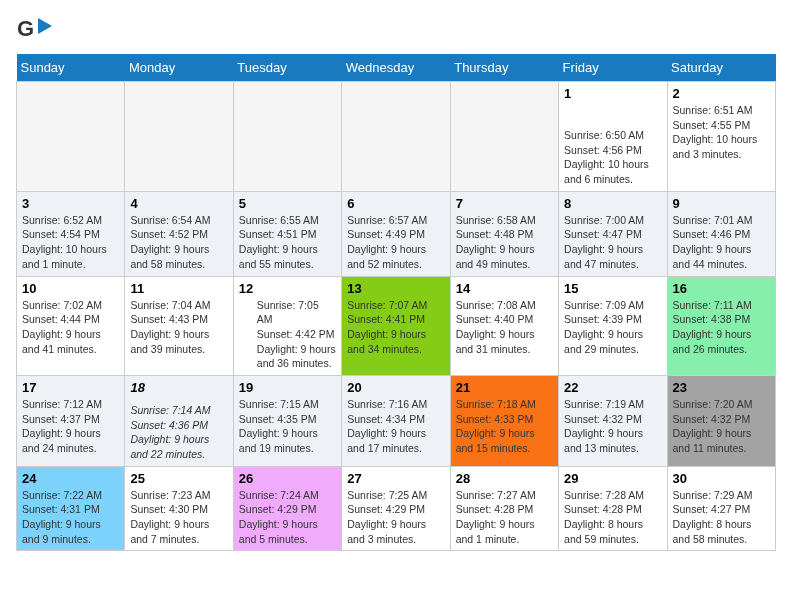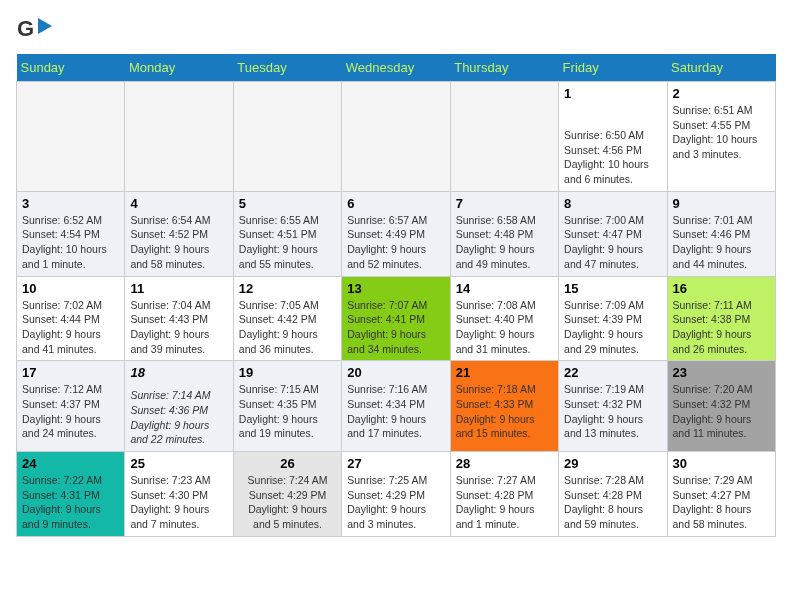--- a/index.html
+++ b/index.html
@@ -46,21 +46,21 @@
       font-size: 15px;
       color: #555;
     }
     table {
       width: 100%;
       border-collapse: collapse;
       font-size: 11px;
     }
     th {
       background: #1a7abf;
-      color: #bef264;
+      color: #ffffff;
       padding: 6px 4px;
       text-align: left;
       font-size: 13px;
       font-weight: normal;
     }
     td {
       border: 1px solid #ccc;
       vertical-align: top;
       padding: 4px 5px;
       width: calc(100% / 7);
@@ -194,21 +194,21 @@
 Daylight: 9 hours and 41 minutes.</div>
         </td>
         <td style="background: rgb(255, 255, 255);">
           <div class="day-num">11</div>
           <div class="day-info" style="white-space: pre-line;">Sunrise: 7:04 AM
 Sunset: 4:43 PM
 Daylight: 9 hours and 39 minutes.</div>
         </td>
         <td style="background: rgb(255, 255, 255);">
           <div class="day-num">12</div>
-          <div class="day-info" style="white-space: pre-line;">Sunrise: 7:05 AM
+          <div class="day-info" style="white-space: pre-line; margin-left: 18px;">Sunrise: 7:05 AM
 Sunset: 4:42 PM
 Daylight: 9 hours and 36 minutes.</div>
         </td>
         <td style="background: #84cc16;">
           <div class="day-num">13</div>
           <div class="day-info" style="white-space: pre-line;">Sunrise: 7:07 AM
 Sunset: 4:41 PM
 Daylight: 9 hours and 34 minutes.</div>
         </td>
         <td style="background: rgb(255, 255, 255);">
@@ -216,21 +216,21 @@
           <div class="day-info" style="white-space: pre-line;">Sunrise: 7:08 AM
 Sunset: 4:40 PM
 Daylight: 9 hours and 31 minutes.</div>
         </td>
         <td style="background: rgb(255, 255, 255);">
           <div class="day-num">15</div>
           <div class="day-info" style="white-space: pre-line;">Sunrise: 7:09 AM
 Sunset: 4:39 PM
 Daylight: 9 hours and 29 minutes.</div>
         </td>
-        <td style="background: #bef264;">
+        <td style="background: #86efac;">
           <div class="day-num">16</div>
           <div class="day-info" style="white-space: pre-line;">Sunrise: 7:11 AM
 Sunset: 4:38 PM
 Daylight: 9 hours and 26 minutes.</div>
         </td>
       </tr>
       <tr>
         <td style="background: rgb(238, 242, 247);">
           <div class="day-num">17</div>
           <div class="day-info" style="white-space: pre-line;">Sunrise: 7:12 AM
@@ -268,33 +268,33 @@
 Daylight: 9 hours and 13 minutes.</div>
         </td>
         <td style="background: #a3a3a3;">
           <div class="day-num">23</div>
           <div class="day-info" style="white-space: pre-line;">Sunrise: 7:20 AM
 Sunset: 4:32 PM
 Daylight: 9 hours and 11 minutes.</div>
         </td>
       </tr>
       <tr>
-        <td style="background: #14b8a6;">
+        <td style="background: #7dd3fc;">
           <div class="day-num">24</div>
           <div class="day-info" style="white-space: pre-line;">Sunrise: 7:22 AM
 Sunset: 4:31 PM
 Daylight: 9 hours and 9 minutes.</div>
         </td>
         <td style="background: rgb(255, 255, 255);">
           <div class="day-num">25</div>
           <div class="day-info" style="white-space: pre-line;">Sunrise: 7:23 AM
 Sunset: 4:30 PM
 Daylight: 9 hours and 7 minutes.</div>
         </td>
-        <td style="background: #e5e5e5; text-align: center;">
+        <td style="background: #f0abfc;">
           <div class="day-num">26</div>
           <div class="day-info" style="white-space: pre-line;">Sunrise: 7:24 AM
 Sunset: 4:29 PM
 Daylight: 9 hours and 5 minutes.</div>
         </td>
         <td style="background: rgb(255, 255, 255);">
           <div class="day-num">27</div>
           <div class="day-info" style="white-space: pre-line;">Sunrise: 7:25 AM
 Sunset: 4:29 PM
 Daylight: 9 hours and 3 minutes.</div>

